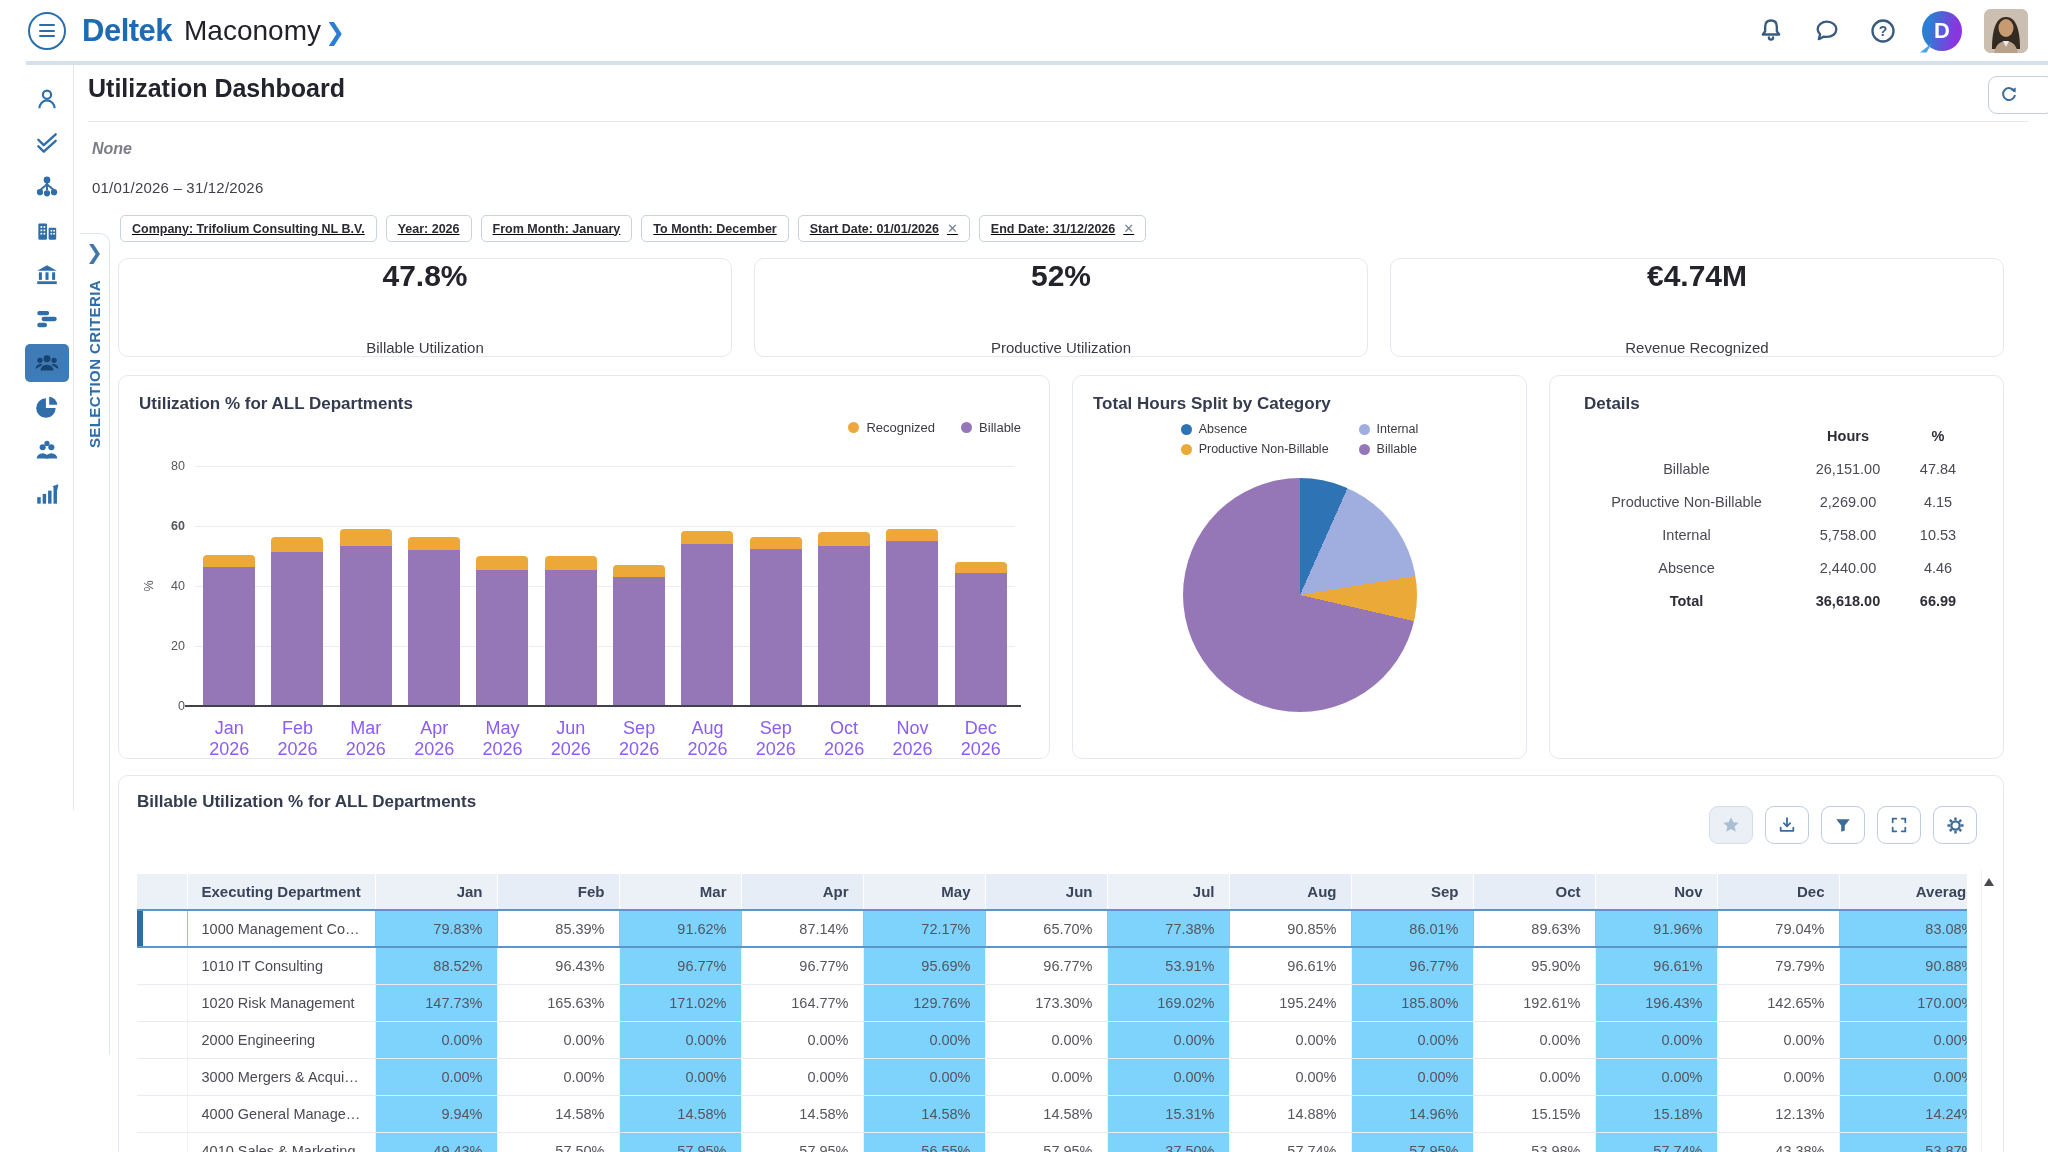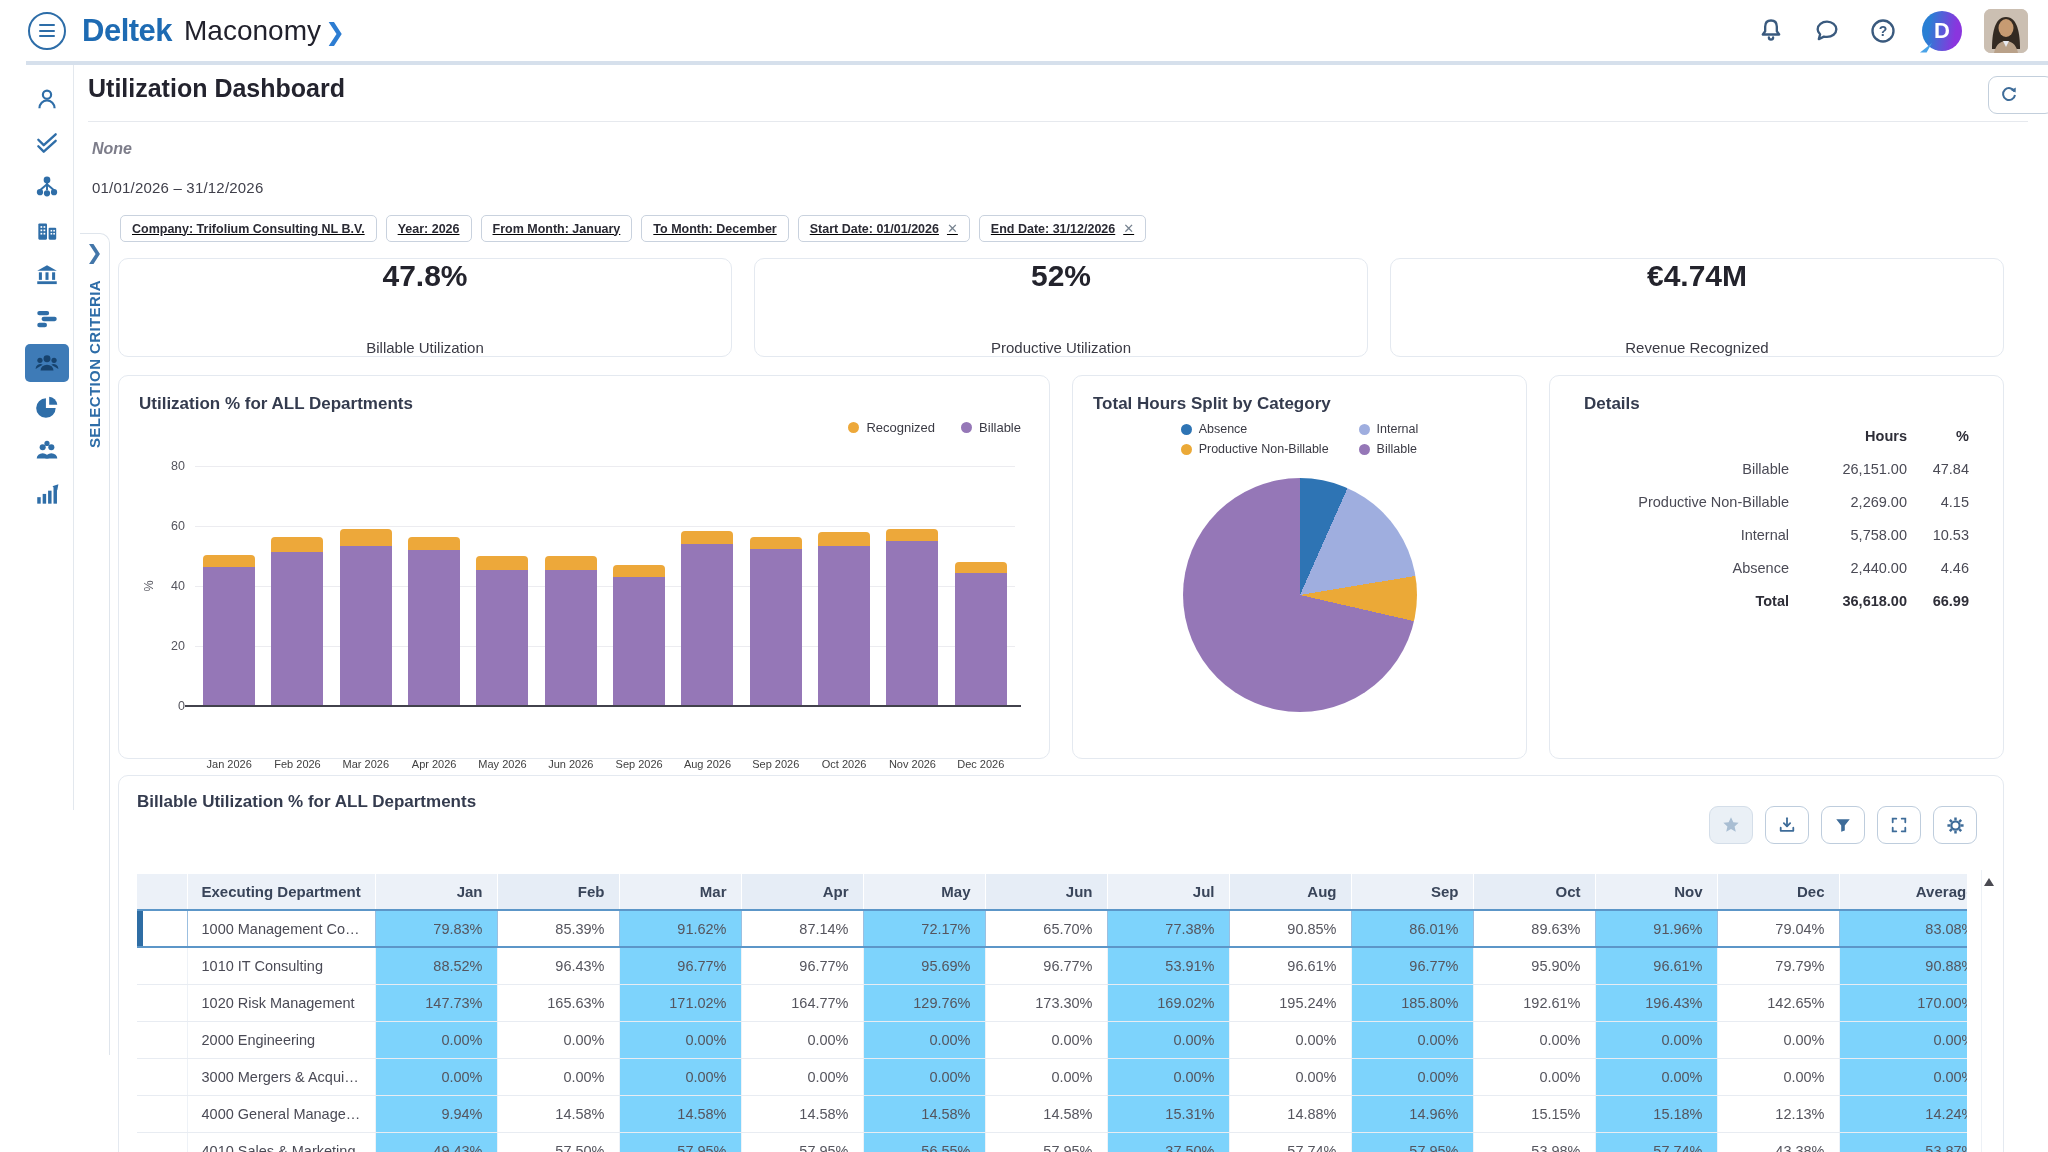--- a/index.html
+++ b/index.html
@@ -58,32 +58,32 @@
   .plot{position:relative;height:240px;margin:52px 14px 0 56px;}
   .gridline{position:absolute;left:0;right:0;height:1px;background:#ECECF0;}
   .ytick{position:absolute;left:-46px;width:36px;text-align:right;font-size:12.5px;color:#55555E;transform:translateY(-50%);}
   .ylab{position:absolute;left:-52px;top:50%;transform:translate(0,-50%) rotate(-90deg);font-size:12.5px;color:#55555E;}
   .baseline{position:absolute;left:-10px;right:-6px;bottom:-1px;height:2px;background:#42424C;z-index:2;}
   .bars{position:absolute;left:0;right:0;top:0;bottom:0;display:flex;}
   .slot{flex:1;display:flex;flex-direction:column;align-items:center;justify-content:flex-end;}
   .seg{width:52px;}
   .seg.prod{border-radius:4px 4px 0 0;}
   .xlabels{display:flex;margin:12px 14px 0 56px;}
-  .xlabels div{flex:1;text-align:center;font-size:11px;color:#404040;margin-top:40px;}
+  .xlabels div{flex:1;text-align:center;font-size:18px;color:#8b5cf6;}
 
   
   #pie-card{left:1072px;top:375px;width:455px;height:384px;padding:18px 20px;}
   .pie-legend{display:grid;grid-template-columns:auto auto;column-gap:30px;row-gap:6px;justify-content:center;margin-top:8px;}
   .pie-legend .leg-item{font-size:12.5px;}
   .pie{width:234px;height:234px;border-radius:50%;margin:22px auto 0;}
 
   
   #details-card{left:1549px;top:375px;width:455px;height:384px;padding:18px 34px;}
   .dgrid{display:grid;grid-template-columns:1fr 118px 62px;margin-top:14px;row-gap:17px;}
-  .dgrid div{text-align:right;font-size:14.5px;color:#4A4A55;}
+  .dgrid div{text-align:center;font-size:14.5px;color:#4A4A55;}
   .dgrid .dh{font-weight:700;color:#2E2E38;}
   .dgrid .dtot{font-weight:700;color:#2E2E38;}
 
   
   #table-card{left:118px;top:775px;width:1886px;height:420px;padding:16px 18px;overflow:hidden;}
   .tbl-toolbar{position:absolute;right:26px;top:30px;display:flex;gap:12px;}
   .tool-btn{width:44px;height:38px;border:1px solid #BECDDD;border-radius:9px;background:#fff;display:flex;align-items:center;justify-content:center;cursor:pointer;padding:0;}
   .tool-btn.disabled{background:#EAF0F6;border-color:#D4DEE9;}
   .tbl-wrap{margin-top:62px;width:1830px;overflow:hidden;}
   table{border-collapse:collapse;table-layout:fixed;width:1852px;}
@@ -363,21 +363,21 @@
           </div>
           <div class="slot">
             <div class="seg prod" style="height: 10.5px; background: rgb(237, 168, 58);"></div>
             <div class="seg" style="height: 133.5px; background: rgb(149, 119, 183);"></div>
           </div>
         </div>
       <div class="baseline"></div>
     <div class="ytick" style="bottom: 0px; transform: translateY(50%);">0</div>
         <div class="ytick" style="bottom: 60px; transform: translateY(50%);">20</div>
         <div class="ytick" style="bottom: 120px; transform: translateY(50%);">40</div>
-        <div class="ytick" style="bottom: 180px; transform: translateY(50%);">60</div>
+        <div class="ytick" style="bottom: 180px; transform: translateY(50%); font-weight: bold;">60</div>
         <div class="ytick" style="bottom: 240px; transform: translateY(50%);">80</div>
       </div>
     <div class="xlabels" id="xlabels">
         <div>Jan 2026</div>
         <div>Feb 2026</div>
         <div>Mar 2026</div>
         <div>Apr 2026</div>
         <div>May 2026</div>
         <div>Jun 2026</div>
         <div>Sep 2026</div>

